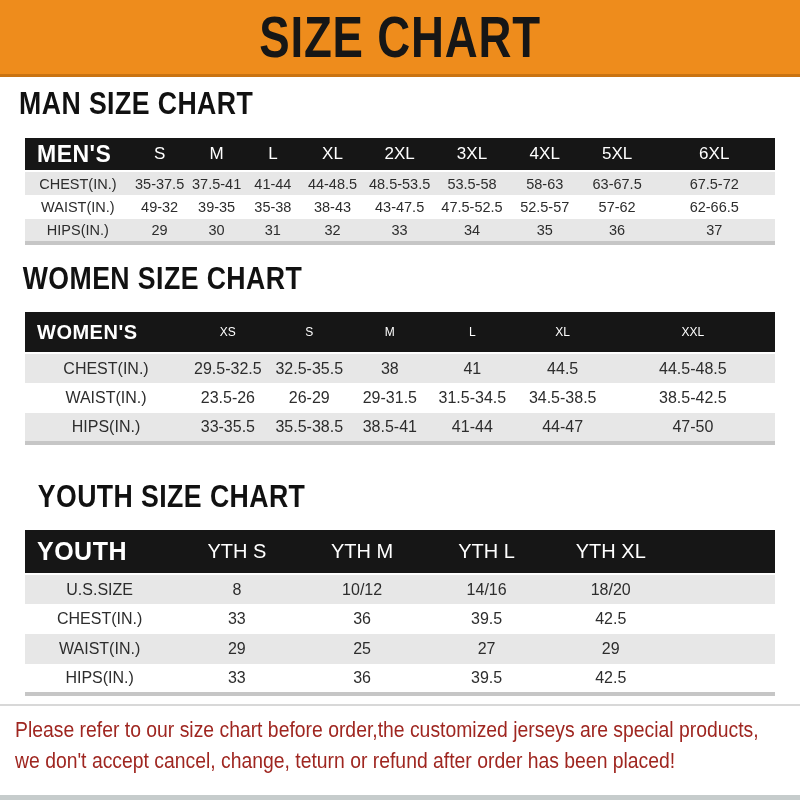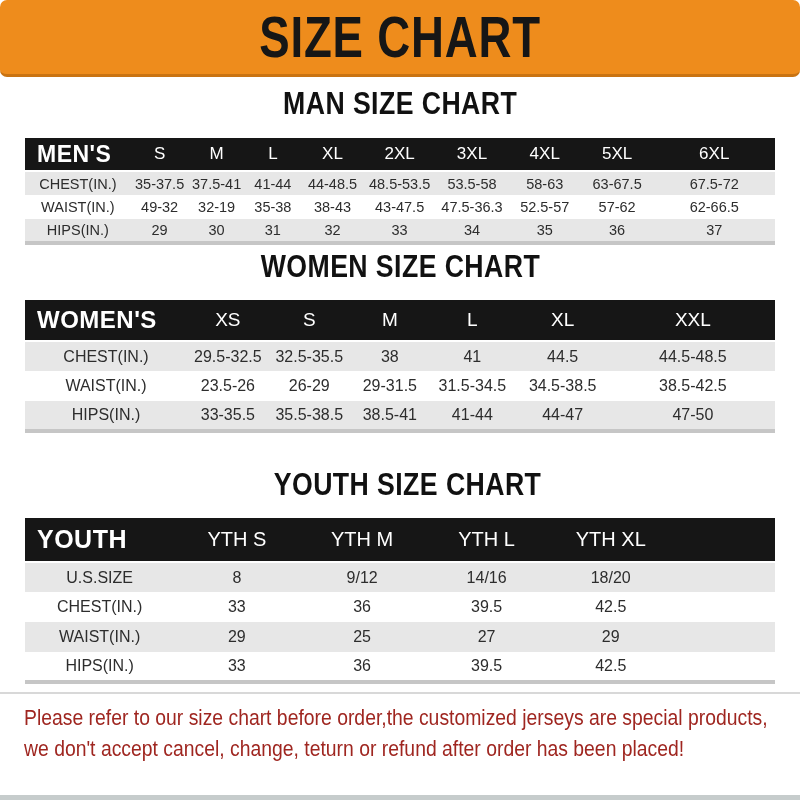--- a/index.html
+++ b/index.html
@@ -6,35 +6,35 @@
   body{
     width:800px;height:800px;background:#ffffff;
     font-family:"Liberation Sans",sans-serif;
     -webkit-font-smoothing:antialiased;
   }
   .page{position:relative;width:800px;height:800px;overflow:hidden;background:#fff;}
 
   
   .banner{
     height:74px;background:#ee8c1c;border-bottom:3px solid #c97312;
-    display:flex;align-items:center;justify-content:center;border-radius:7px;
+    display:flex;align-items:center;justify-content:center;
   }
   .banner h1{
     margin:0;font-size:57px;font-weight:bold;color:#161616;
     transform:scaleX(0.80);letter-spacing:1px;white-space:nowrap;
   }
 
   
-  .heading-wrap{text-align:center;line-height:1;}
+  .heading-wrap{text-align:left;line-height:1;}
   .heading-wrap h2{
     display:inline-block;margin:0;font-size:31px;font-weight:bold;color:#111;
     transform:scaleX(0.86);white-space:nowrap;letter-spacing:0.5px;
   }
   .hm-0{margin:11px 0 19px;}
-  .hm-1{margin:6px 0 18px;}
+  .hm-1{margin:18px 0 18px;}
   .hm-2{margin:36px 0 18px;padding-left:16px;}
 
   
   table{
     width:750px;margin:0 auto;border-collapse:collapse;table-layout:fixed;
     border-bottom:4px solid #c6c6c6;
   }
   thead th{
     background:#161616;color:#ffffff;border-bottom:2px solid #ffffff;
     font-weight:normal;text-align:center;padding:0;
@@ -46,31 +46,31 @@
   tbody th,tbody td{
     font-weight:normal;color:#2d2d2d;text-align:center;padding:0;white-space:nowrap;
   }
   tbody tr:nth-child(odd){background:#e7e7e7;}
   tbody tr:nth-child(even){background:#ffffff;}
 
   .s-men   thead th{height:32px;font-size:17px;}
   .s-men   thead th.bar-label{font-size:23px;}
   .s-men   tbody tr{height:24px;font-size:14.5px;}
 
-  .s-women thead th{height:40px;font-size:19px;}
-  .s-women thead th.bar-label{font-size:24px;}
+  .s-women thead th{height:40px;font-size:12px;}
+  .s-women thead th.bar-label{font-size:20px;}
   .s-women tbody tr{height:30px;font-size:16px;}
 
   .s-youth thead th{height:43px;font-size:20px;}
   .s-youth thead th.bar-label{font-size:25px;}
   .s-youth tbody tr{height:30px;font-size:16px;border-radius:15px;}
 
   
   footer{
-    margin-top:8px;border-top:2px solid #d8d8d8;padding:8px 0 0 24px;
+    margin-top:8px;border-top:2px solid #d8d8d8;padding:8px 0 0 15px;
   }
   footer p{
     margin:0;color:#9f2620;font-size:22px;line-height:31px;font-weight:normal;
     transform:scaleX(0.88);transform-origin:left center;white-space:nowrap;
   }
   .bottom-strip{
     position:absolute;left:0;right:0;bottom:0;height:5px;background:#c6cccc;
   }
 </style>
 </head>
@@ -123,25 +123,25 @@
               <td>44-48.5</td>
               <td>48.5-53.5</td>
               <td>53.5-58</td>
               <td>58-63</td>
               <td>63-67.5</td>
               <td>67.5-72</td>
             </tr>
             <tr>
               <th>WAIST(IN.)</th>
               <td>49-32</td>
-              <td>32-19</td>
+              <td>39-35</td>
               <td>35-38</td>
               <td>38-43</td>
               <td>43-47.5</td>
-              <td>47.5-36.3</td>
+              <td>47.5-52.5</td>
               <td>52.5-57</td>
               <td>57-62</td>
               <td>62-66.5</td>
             </tr>
             <tr>
               <th>HIPS(IN.)</th>
               <td>29</td>
               <td>30</td>
               <td>31</td>
               <td>32</td>
@@ -232,21 +232,21 @@
               <th>YTH M</th>
               <th>YTH L</th>
               <th>YTH XL</th>
               <th></th>
             </tr>
           </thead>
       <tbody>
             <tr>
               <th>U.S.SIZE</th>
               <td>8</td>
-              <td>9/12</td>
+              <td>10/12</td>
               <td>14/16</td>
               <td>18/20</td>
               <td></td>
             </tr>
             <tr>
               <th>CHEST(IN.)</th>
               <td>33</td>
               <td>36</td>
               <td>39.5</td>
               <td>42.5</td>

